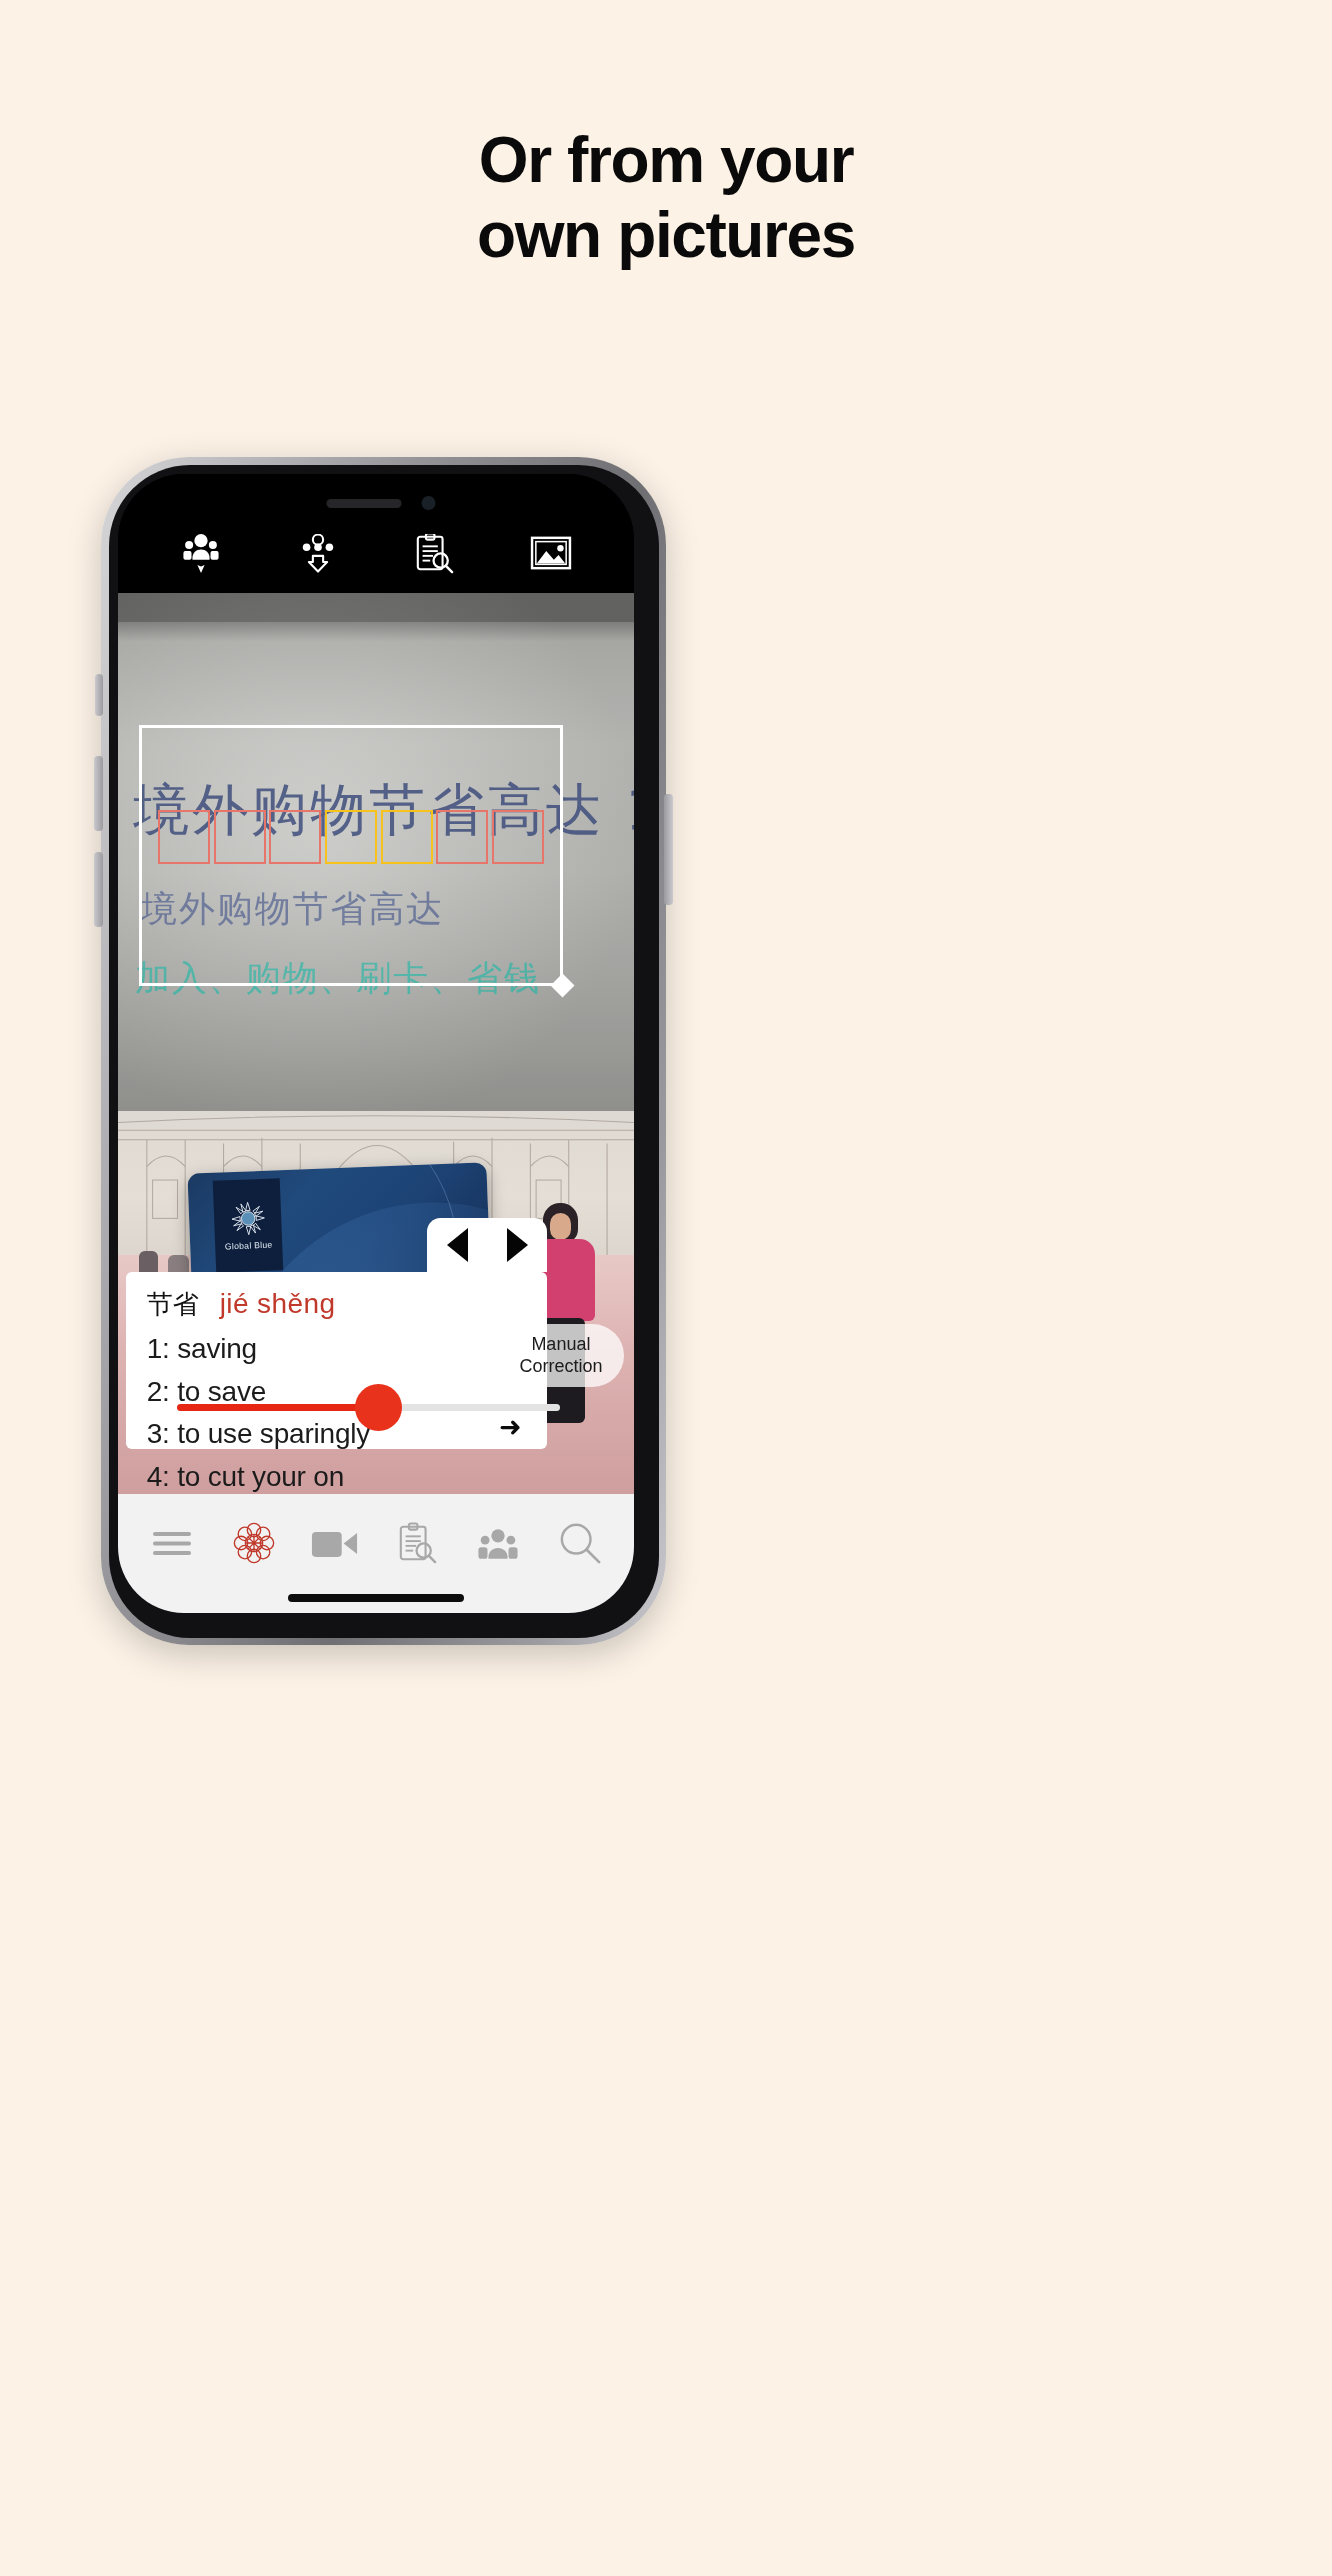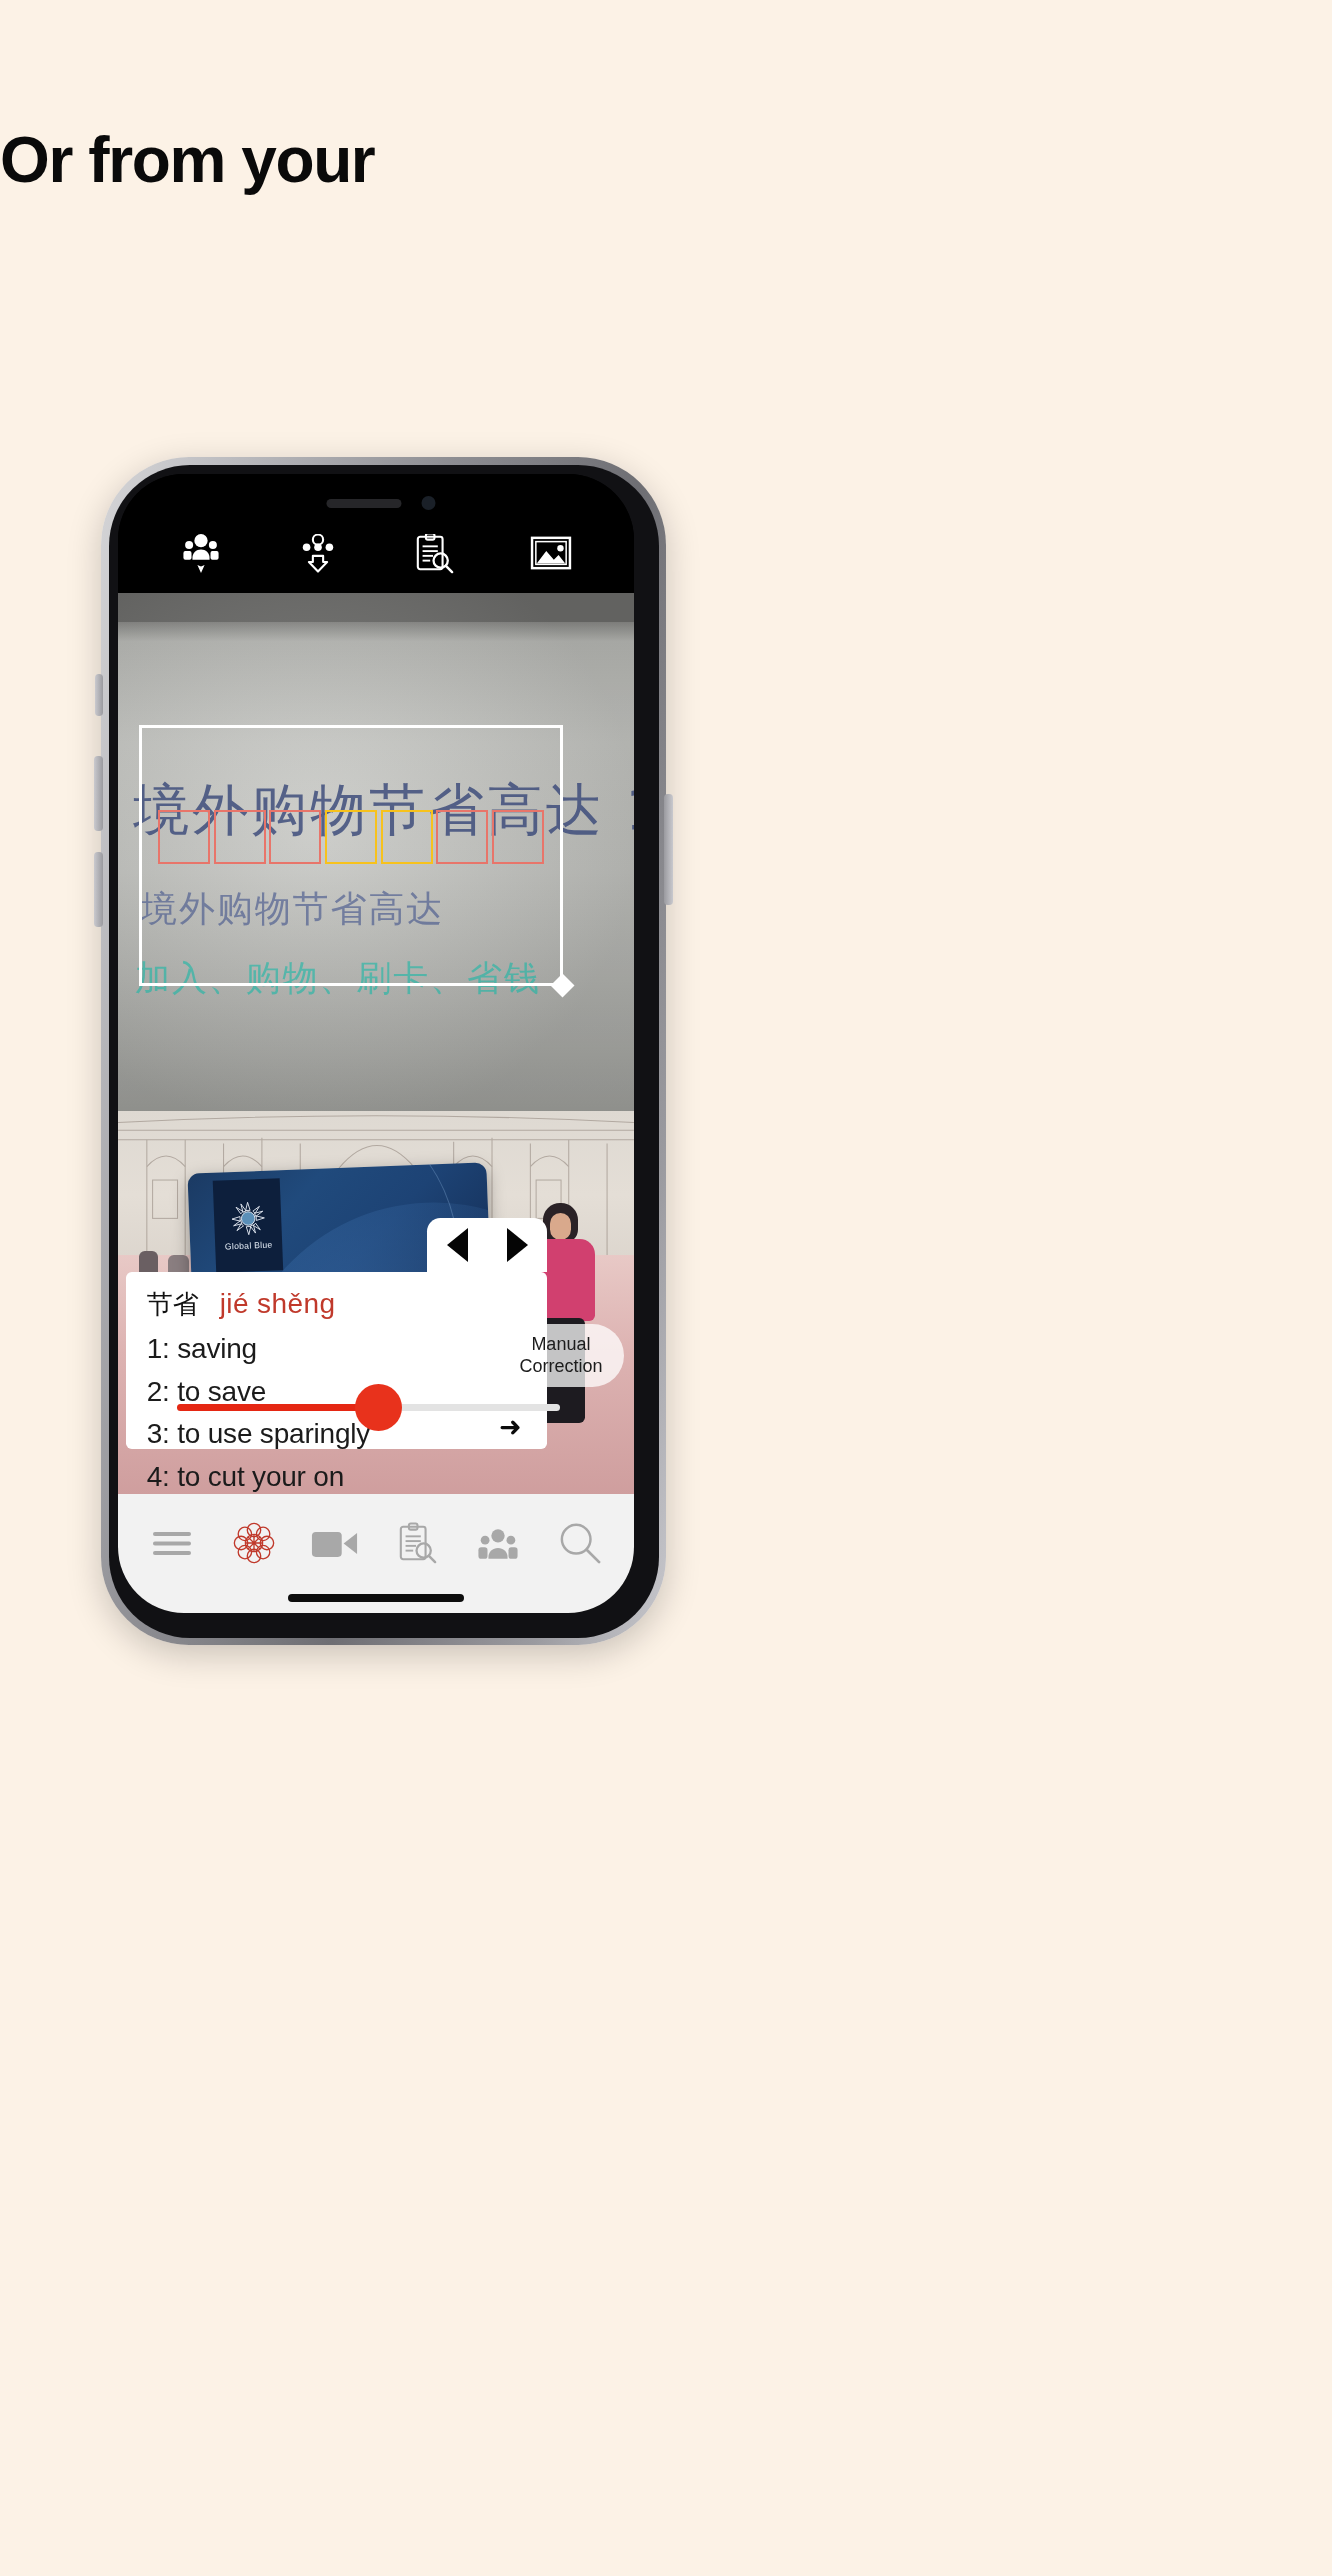--- a/index.html
+++ b/index.html
@@ -7,20 +7,21 @@
     width: 1332px; height: 2576px;
     background: #fcf2e6;
     font-family: "Liberation Sans", sans-serif;
     overflow: hidden;
   }
   .page { position: relative; width: 1332px; height: 2576px; background: #fcf2e6; }
 
   
   .headline {
     position: absolute; top: 123px; left: 0; width: 1332px;
+    text-align: center;
     font-size: 64px; line-height: 1.17; font-weight: 700;
     letter-spacing: -1.4px; color: #0a0a0a;
   }
 
   
   .phone-wrap { position: absolute; left: 101px; top: 457px; width: 565px; height: 1188px; }
   .phone-outer {
     position: absolute; left: 0; top: 0; width: 565px; height: 1188px;
     border-radius: 88px;
     background: linear-gradient(105deg,#d6d6d8 0%,#b9b9bd 16%,#8d8d92 40%,#6e6e73 62%,#9a9a9f 85%,#c9c9ce 100%);
@@ -210,20 +211,21 @@
     width: 176px; height: 7.7px; background: #0d0d0d; border-radius: 4.8px; z-index: 33;
   }
 </style>
 </head>
 <body>
 
 <div class="page">
 
   <div class="headline">
     <div>Or from your</div>
+    <div>own pictures</div>
   </div>
 
   <div class="phone-wrap">
     <div class="phone-outer"></div>
     <div class="btn-side btn-silent"></div>
     <div class="btn-side btn-volup"></div>
     <div class="btn-side btn-voldn"></div>
     <div class="btn-side btn-power"></div>
     <div class="phone-body"></div>
 

